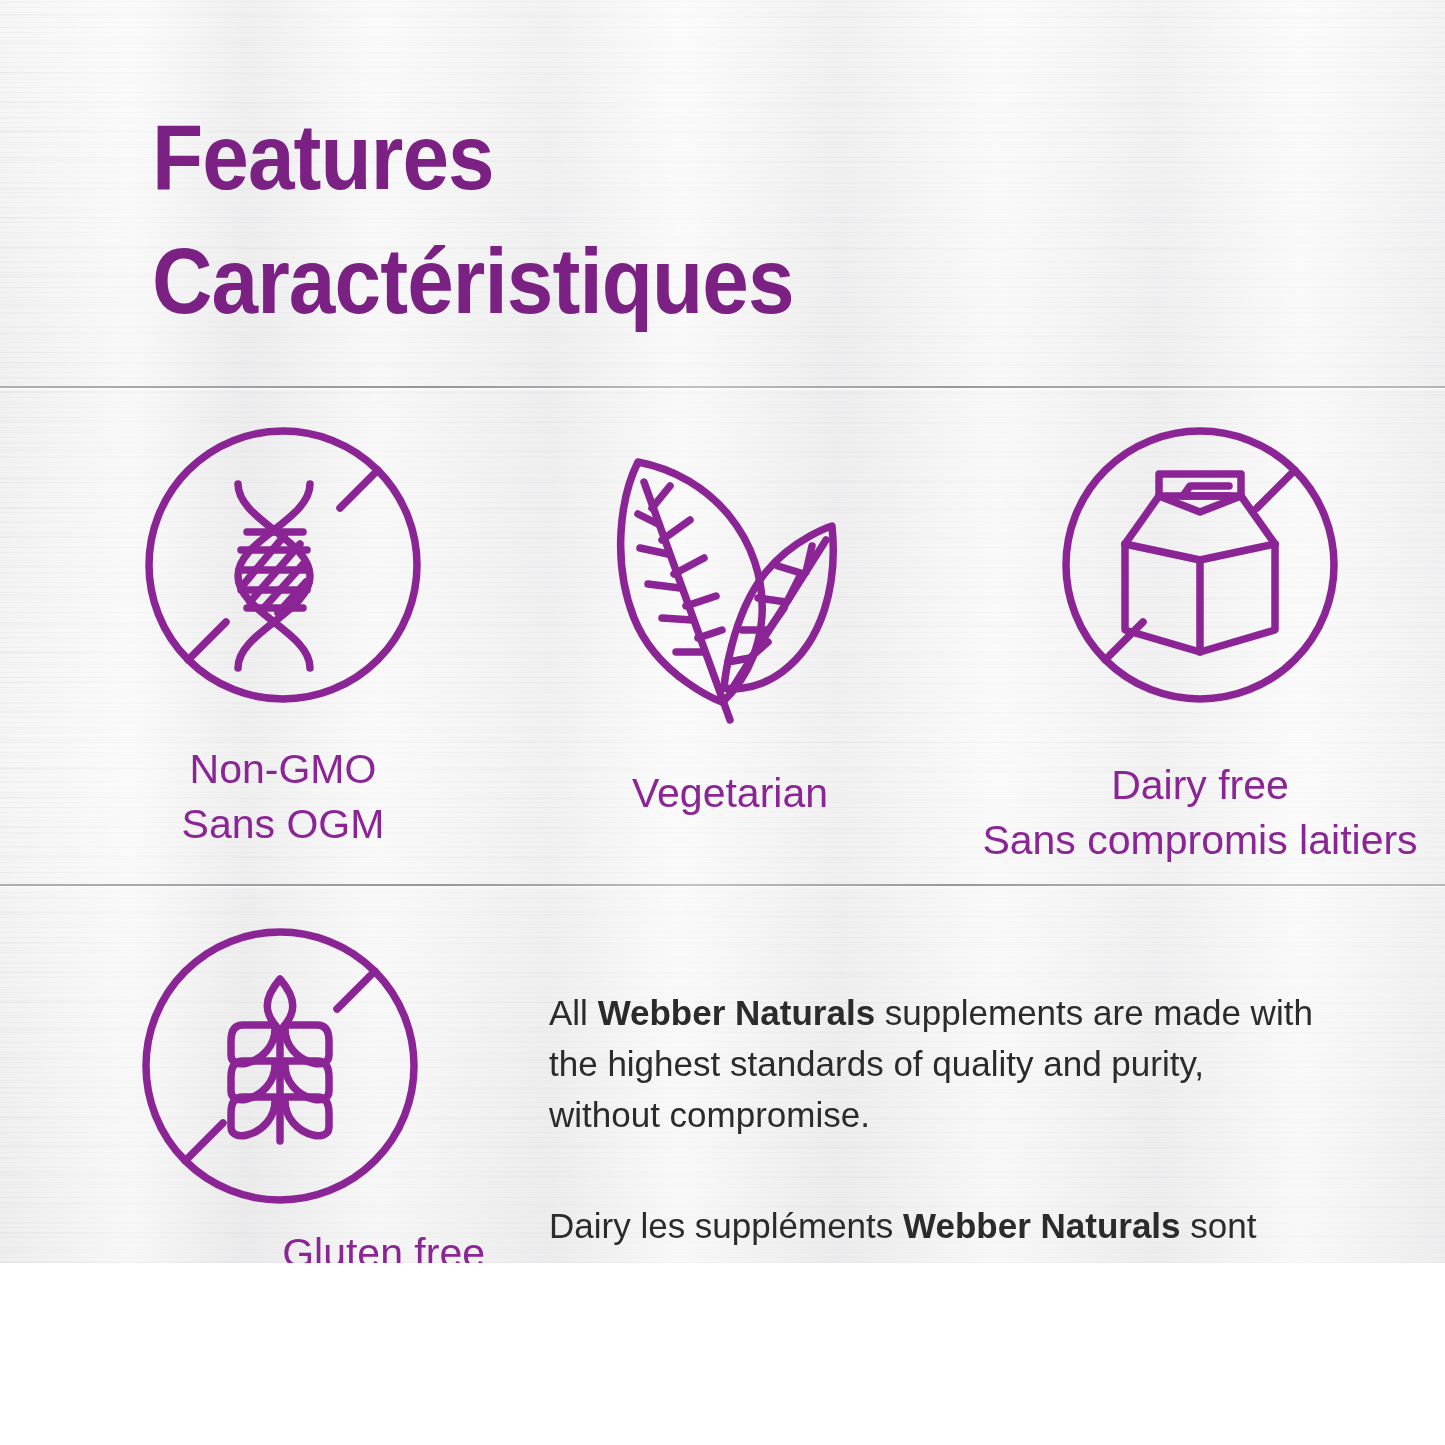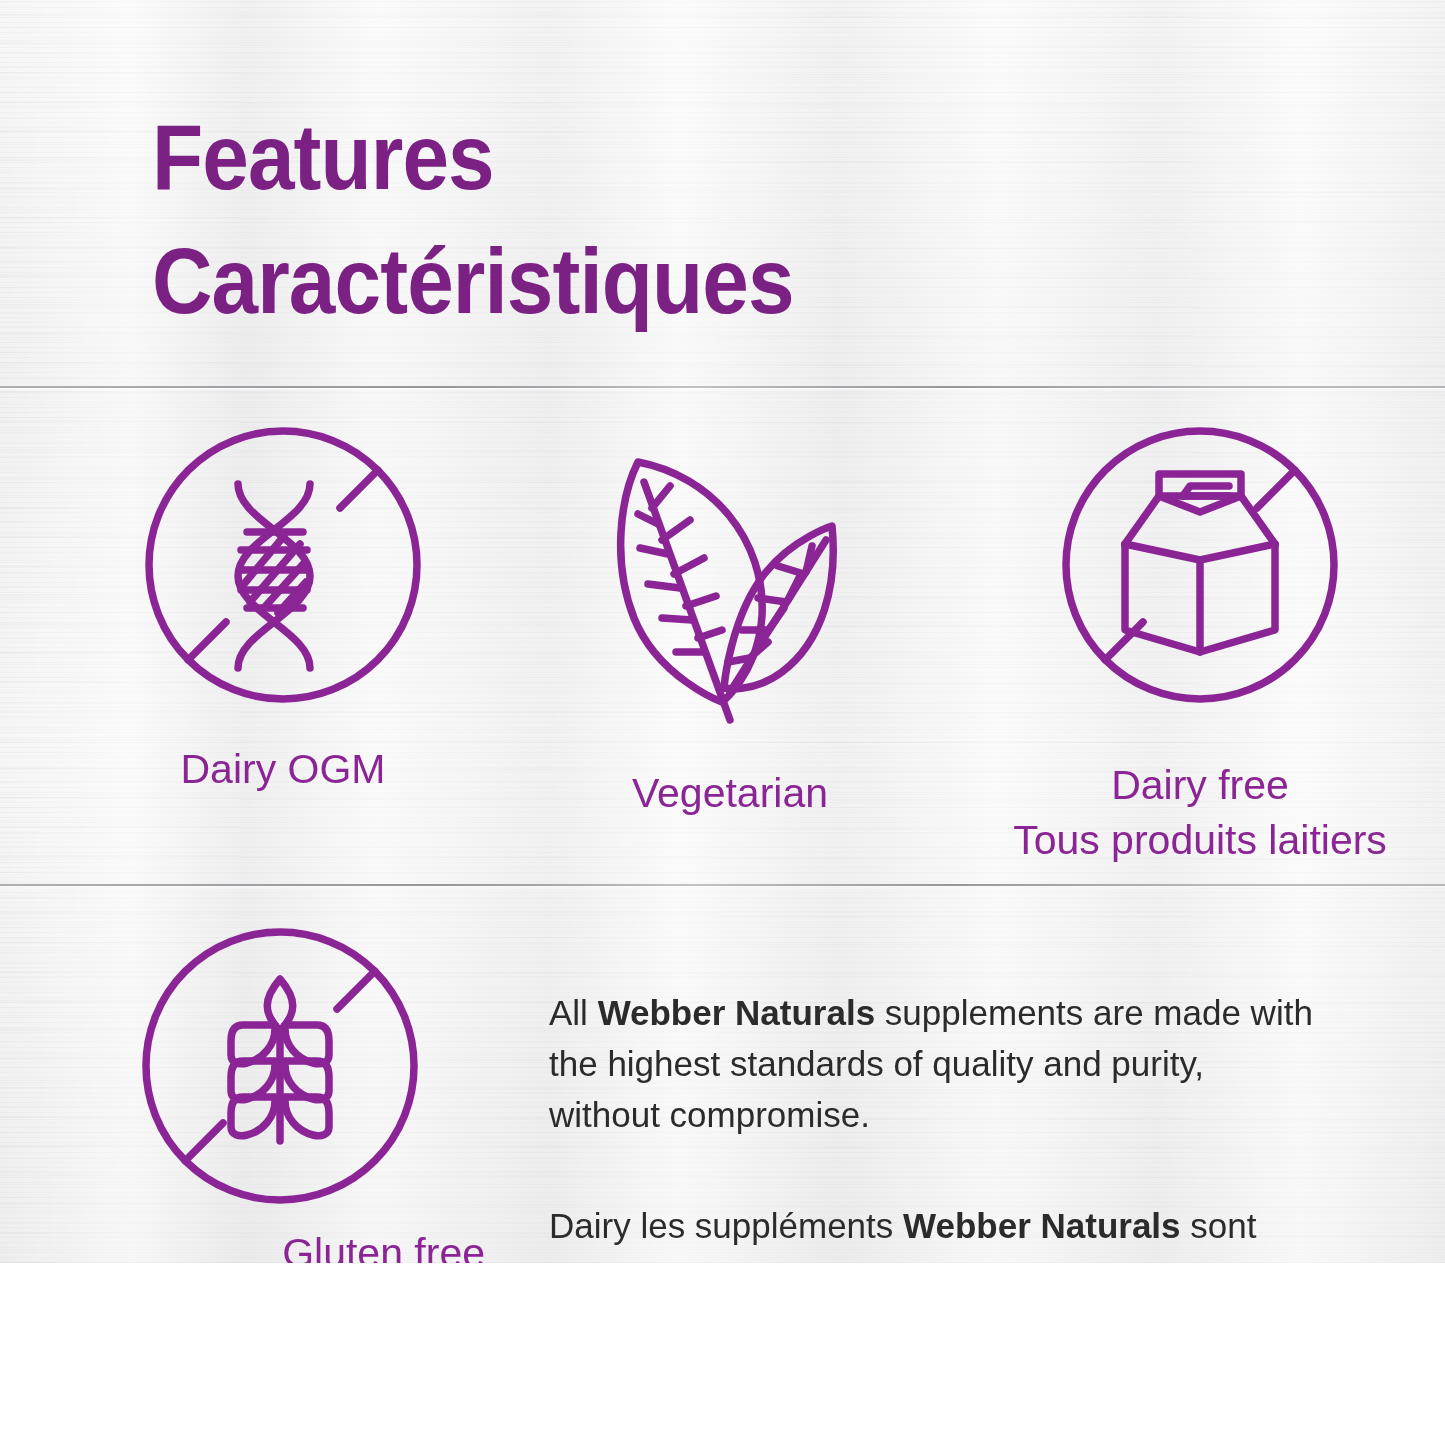--- a/index.html
+++ b/index.html
@@ -165,21 +165,22 @@
         <line x1="99" y1="166" x2="165" y2="166"></line>
         <line x1="105" y1="184" x2="161" y2="184"></line>
 
         <line x1="102" y1="160" x2="142" y2="112"></line>
         <line x1="108" y1="178" x2="158" y2="120"></line>
         <line x1="120" y1="186" x2="163" y2="138"></line>
         <line x1="136" y1="189" x2="164" y2="158"></line>
       </svg>
     </div>
     <div class="label">
-      <span>Dairy OGM</span>
+      <span>Non-GMO</span>
+      <span>Sans OGM</span>
     </div>
   </div>
 
   <div class="feature" id="feature-veg">
     <div class="art">
       <svg viewBox="0 0 260 282" width="260" height="282" fill="none" stroke="#8b2596" stroke-width="7.5" stroke-linecap="round" stroke-linejoin="round">
 
         <path d="M38 14 C112 28, 166 92, 162 168 C158 226, 122 254, 122 254
                  C122 254, 58 230, 34 170 C12 114, 20 50, 38 14 Z"></path>
 
@@ -233,21 +234,21 @@
 
         <path d="M100 72 L100 50 L182 50 L182 72 Z"></path>
         <path d="M100 72 L141 88 L182 72"></path>
 
         <path d="M124 72 L170 72"></path>
         <path d="M124 72 L131 62 L170 62"></path>
       </svg>
     </div>
     <div class="label">
       <span>Dairy free</span>
-      <span>Tous produits laitiers</span>
+      <span>Sans compromis laitiers</span>
     </div>
   </div>
 
   <div class="feature" id="feature-gluten">
     <div class="art">
       <svg viewBox="0 0 282 282" width="282" height="282" fill="none" stroke="#8b2596" stroke-width="7.5" stroke-linecap="round" stroke-linejoin="round">
         <circle cx="141" cy="141" r="134"></circle>
         <line x1="235.8" y1="46.2" x2="198" y2="84"></line>
         <line x1="46.2" y1="235.8" x2="84" y2="198"></line>
 

